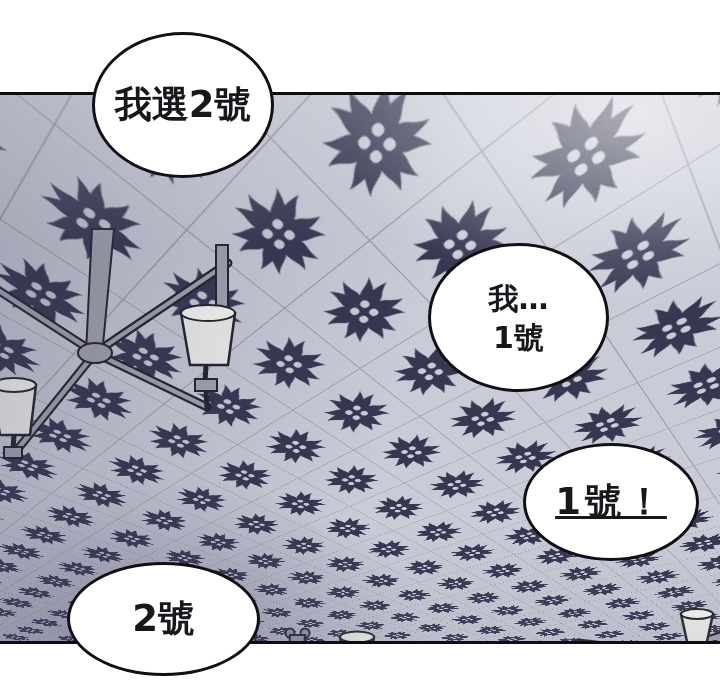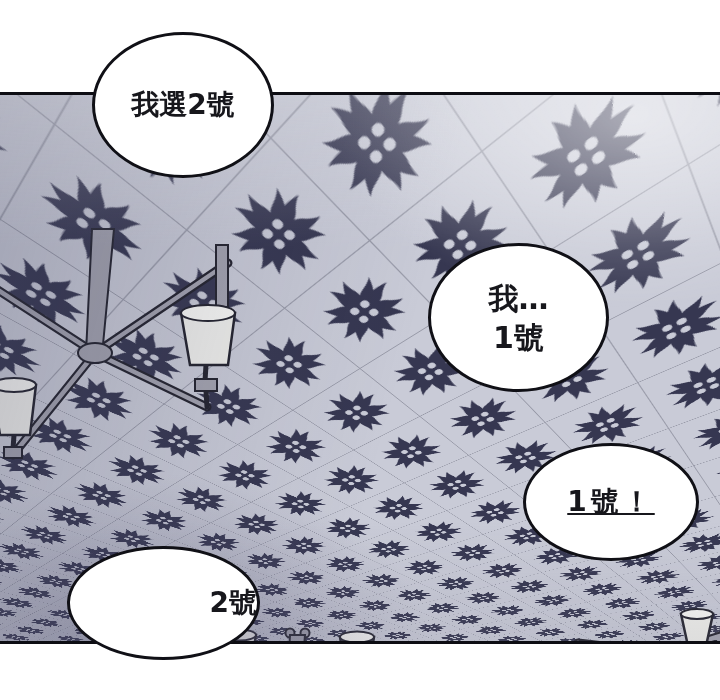--- a/index.html
+++ b/index.html
@@ -43,26 +43,26 @@
   .arm-o{stroke:var(--metal-dark);stroke-width:9;stroke-linecap:round;fill:none;}
   .arm-i{stroke:var(--metal-light);stroke-width:4.5;stroke-linecap:round;fill:none;}
   .metal{fill:var(--metal-light);stroke:var(--metal-dark);stroke-width:2;}
   .shade{fill:var(--shade-fill);stroke:var(--metal-dark);stroke-width:2.5;}
   .shade-top{fill:#f8f8f4;stroke:var(--metal-dark);stroke-width:2;}
   .stem{stroke:var(--metal-dark);stroke-width:5;stroke-linecap:round;fill:none;}
   .bubble{
     position:absolute;z-index:5;background:var(--bubble-fill);
     border:3px solid var(--bubble-border);border-radius:50%;
     display:flex;flex-direction:column;align-items:center;justify-content:center;
-    text-align:center;color:var(--text);font-size:28px;font-weight:600;line-height:1.3;
+    text-align:center;color:var(--text);font-size:37px;font-weight:600;line-height:1.3;
   }
   .bubble-1{left:92px;top:32px;width:176px;height:140px;}
   .bubble-2{left:428px;top:243px;width:175px;height:143px;font-size:30px;}
   .bubble-3{left:523px;top:443px;width:170px;height:112px;letter-spacing:4px;text-decoration:underline;}
-  .bubble-4{left:67px;top:546px;width:187px;height:108px;align-items:flex-end;}
+  .bubble-4{left:67px;top:562px;width:187px;height:108px;}
 </style>
 </head>
 <body>
 
 <div class="panel">
 
   <div class="ceiling-plane">
     <svg width="3600" height="3600" viewBox="0 0 3600 3600">
       <defs>
         <g id="flower">

